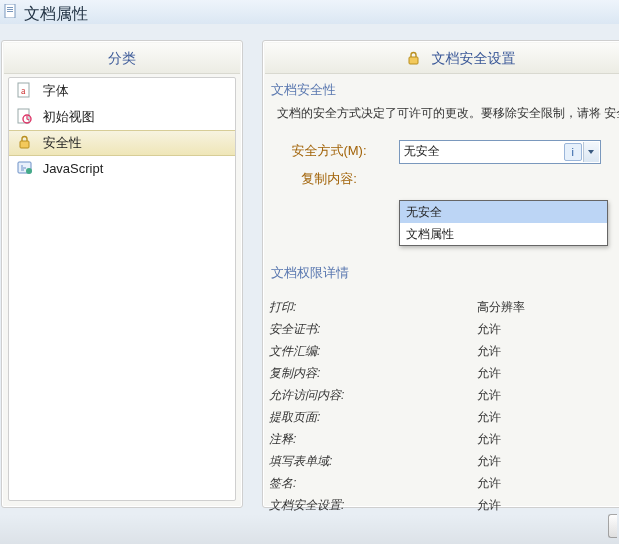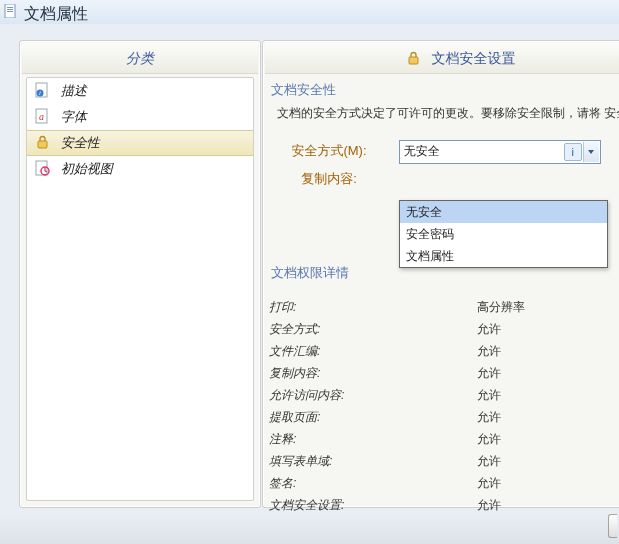--- a/index.html
+++ b/index.html
@@ -1,21 +1,21 @@
 <!DOCTYPE html>
 <html><head>
 <meta charset="utf-8">
 <style>
 html,body{margin:0;padding:0;width:619px;height:544px;font-family:"Microsoft YaHei","SimSun",Arial,sans-serif;font-size:13px;color:#333;background:#dce7f2;overflow:hidden;}
 .titlebar{position:absolute;left:0;right:0;top:0;height:24px;background:linear-gradient(#eef4fb,#dbe7f3);border-bottom:1px solid #b8c7d8;}
 .titlebar .doc-icon{position:absolute;left:4px;top:4px;width:14px;height:14px;}
 .titlebar .title-text{position:absolute;left:24px;top:4px;font-size:16px;color:#234;}
 .body-area{position:absolute;left:0;right:0;top:24px;bottom:0;background:#e8eef4;}
 .panel{position:absolute;background:#f6f6f3;border:1px solid #cfcfcf;border-radius:3px;box-shadow:inset 0 0 0 1px #fff;}
-.panel-left{left:19px;top:16px;width:240px;height:466px;font-style:italic;}
+.panel-left{left:1px;top:16px;width:240px;height:466px;}
 .panel-right{left:262px;top:16px;right:-40px;height:466px;}
 .panel-header{height:30px;line-height:30px;text-align:center;color:#3b5998;font-size:14px;border-bottom:1px solid #d9d9d0;margin:2px 2px 0 2px;background:linear-gradient(#fbfbf9,#ececE4);}
 .panel-header .hdr-icon{display:inline-block;vertical-align:-3px;margin-right:6px;}
 .category-list{position:absolute;left:6px;right:6px;top:36px;bottom:6px;background:#fff;border:1px solid #cfcfcf;border-radius:2px;overflow:hidden;}
 .cat-item{height:26px;line-height:26px;padding-left:8px;font-size:13px;color:#222;}
 .cat-item .cat-icon{display:inline-block;width:16px;height:16px;vertical-align:-3px;margin-right:6px;}
 .cat-item.selected{background:linear-gradient(#f7f3e0,#efe6b8);border-top:1px solid #d7cd97;border-bottom:1px solid #d7cd97;height:24px;line-height:24px;}
 .right-body{position:absolute;left:6px;right:0;top:36px;bottom:6px;}
 .section-title{color:#5a78b0;font-size:13px;margin:4px 0 6px 2px;}
 .section-desc{color:#333;font-size:12px;margin:0 0 18px 8px;white-space:nowrap;}
@@ -52,46 +52,46 @@
 </div>
 
 <div class="body-area">
 
   <div class="panel panel-left">
     <div class="panel-header">分类</div>
     <div class="category-list">
       <div class="cat-item">
         <span class="cat-icon"><svg width="16" height="16">
               <rect x="1" y="1" width="11" height="14" fill="#fff" stroke="#9aa"></rect>
-              <circle cx="5" cy="11" r="3.5" fill="#3b7bd6"></circle>
-              <text x="5" y="13" font-size="6" fill="#fff" text-anchor="middle">i</text>
+              <text x="4" y="12" font-size="10" fill="#c33" font-family="serif">a</text>
             </svg></span>
-        <span>描述</span>
+        <span>字体</span>
       </div>
       <div class="cat-item">
         <span class="cat-icon"><svg width="16" height="16">
               <rect x="1" y="1" width="11" height="14" fill="#fff" stroke="#9aa"></rect>
-              <text x="4" y="12" font-size="10" fill="#c33" font-family="serif">a</text>
+              <circle cx="10" cy="11" r="4" fill="none" stroke="#d36" stroke-width="1.4"></circle>
+              <path d="M10 8 v3 l2 1" stroke="#d36" stroke-width="1.2" fill="none"></path>
             </svg></span>
-        <span>字体</span>
+        <span>初始视图</span>
       </div>
       <div class="cat-item selected">
         <span class="cat-icon"><svg width="16" height="16">
               <rect x="3" y="7" width="9" height="7" rx="1" fill="#f3c95b" stroke="#b98f1f"></rect>
               <path d="M5 7 V5 a2.5 2.5 0 0 1 5 0 V7" fill="none" stroke="#b98f1f" stroke-width="1.4"></path>
             </svg></span>
         <span>安全性</span>
       </div>
       <div class="cat-item">
         <span class="cat-icon"><svg width="16" height="16">
-              <rect x="1" y="1" width="11" height="14" fill="#fff" stroke="#9aa"></rect>
-              <circle cx="10" cy="11" r="4" fill="none" stroke="#d36" stroke-width="1.4"></circle>
-              <path d="M10 8 v3 l2 1" stroke="#d36" stroke-width="1.2" fill="none"></path>
+              <rect x="1" y="2" width="13" height="11" rx="1" fill="#e8f0fb" stroke="#6a8fc6"></rect>
+              <path d="M4 6 h2 M4 8 h5 M4 10 h3" stroke="#6a8fc6" stroke-width="1"></path>
+              <circle cx="12" cy="11" r="3" fill="#4a8"></circle>
             </svg></span>
-        <span>初始视图</span>
+        <span>JavaScript</span>
       </div>
     </div>
   </div>
 
   <div class="panel panel-right">
     <div class="panel-header">
       <span class="hdr-icon"><svg width="16" height="16">
             <rect x="3" y="7" width="9" height="7" rx="1" fill="#f3c95b" stroke="#b98f1f"></rect>
             <path d="M5 7 V5 a2.5 2.5 0 0 1 5 0 V7" fill="none" stroke="#b98f1f" stroke-width="1.4"></path>
           </svg></span>
@@ -109,30 +109,29 @@
             <span class="combo-info">i</span>
             <span class="combo-arrow"></span>
           </span>
         </div>
         <div class="form-row">
           <span class="form-label">复制内容:</span>
         </div>
 
         <div class="dropdown">
           <div class="dd-item hl">无安全</div>
-          <div class="dd-item">安全密码</div>
           <div class="dd-item">文档属性</div>
         </div>
       </div>
 
       <div class="section-title" style="margin-top:70px">文档权限详情</div>
 
       <div style="margin-top:14px;">
         <div class="perm-row"><span class="perm-label">打印:</span><span class="perm-value">高分辨率</span></div>
-        <div class="perm-row"><span class="perm-label">安全方式:</span><span class="perm-value">允许</span></div>
+        <div class="perm-row"><span class="perm-label">安全证书:</span><span class="perm-value">允许</span></div>
         <div class="perm-row"><span class="perm-label">文件汇编:</span><span class="perm-value">允许</span></div>
         <div class="perm-row"><span class="perm-label">复制内容:</span><span class="perm-value">允许</span></div>
         <div class="perm-row"><span class="perm-label">允许访问内容:</span><span class="perm-value">允许</span></div>
         <div class="perm-row"><span class="perm-label">提取页面:</span><span class="perm-value">允许</span></div>
         <div class="perm-row"><span class="perm-label">注释:</span><span class="perm-value">允许</span></div>
         <div class="perm-row"><span class="perm-label">填写表单域:</span><span class="perm-value">允许</span></div>
         <div class="perm-row"><span class="perm-label">签名:</span><span class="perm-value">允许</span></div>
         <div class="perm-row"><span class="perm-label">文档安全设置:</span><span class="perm-value">允许</span></div>
       </div>
     </div>

